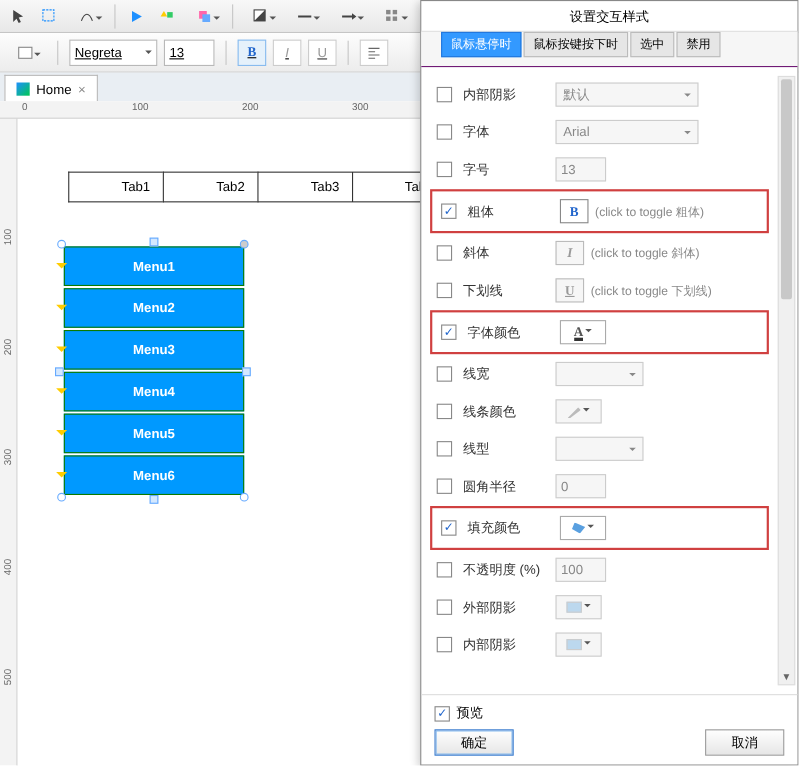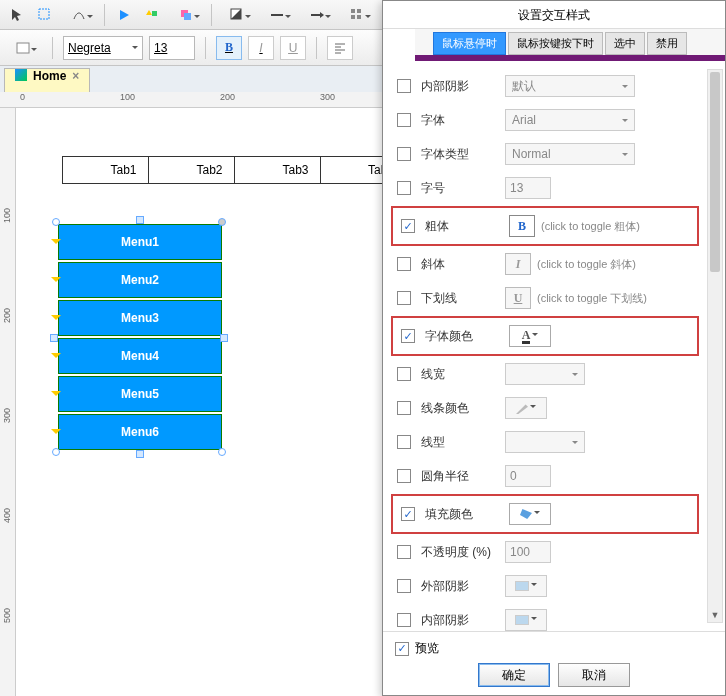--- a/index.html
+++ b/index.html
@@ -14,21 +14,21 @@
 .tbtn-dd { width: 38px; position: relative; }
 .tbtn-dd::after { content:""; position:absolute; right:4px; top:12px; border:3px solid transparent; border-top-color:#555; }
 
 .font-select { width: 80px; height: 24px; border: 1px solid #b8b8b8; background: #fff; padding: 0 4px; display: flex; align-items: center; justify-content: space-between; }
 .font-select .dd { width: 0; height: 0; border: 3px solid transparent; border-top-color: #555; margin-top: 3px; }
 .size-select { width: 46px; height: 24px; border: 1px solid #b8b8b8; background: #fff; display: flex; align-items: center; justify-content: space-between; padding: 0 4px; }
 .tog { width: 26px; height: 24px; border: 1px solid #ccc; background: #fff; display: flex; align-items: center; justify-content: center; }
 
 
 .doctab-bar { height: 26px; background: #e9eef3; display: flex; align-items: flex-end; padding-left: 4px; }
-.doctab { background: #fef9c3; border: 1px solid #b8b8b8; border-bottom: none; height: 24px; padding: 0 10px; display: flex; align-items: flex-start; gap: 6px; font-weight: bold; }
+.doctab { background: #ffffff; border: 1px solid #b8b8b8; border-bottom: none; height: 24px; padding: 0 10px; display: flex; align-items: center; gap: 6px; }
 .doctab .icon { width: 12px; height: 12px; background: linear-gradient(135deg,#1e90ff,#00c853); }
 .doctab .close { color: #888; cursor: pointer; }
 
 
 .workarea { position: relative; background: #fff; height: 604px; }
 .ruler-h { height: 16px; border-bottom: 1px solid #ccc; background: #f3f3f3; position: relative; }
 .ruler-h .tick { position: absolute; top: 0; font-size: 9px; color: #666; }
 .ruler-v { position: absolute; left: 0; top: 16px; width: 16px; height: 588px; border-right: 1px solid #ccc; background: #f3f3f3; }
 .ruler-v .tick { position: absolute; left: 2px; font-size: 9px; color: #666; writing-mode: vertical-rl; transform: rotate(180deg); }
 
@@ -43,21 +43,21 @@
 .handle { position: absolute; width: 8px; height: 8px; background: #fff; border: 1px solid #66aaff; border-radius: 50%; }
 .handle.sq { border-radius: 0; background:#d4e8ff; }
 .anchor-y { position:absolute; width:0; height:0; border:5px solid transparent; border-top-color:#ffcc00; }
 
 
 .dialog { position: absolute; top: 0; right: 0; width: 344px; height: 696px; background: #fff; border: 1px solid #888; box-shadow: -2px 2px 8px rgba(0,0,0,0.2); display: flex; flex-direction: column; }
 .dlg-title { height: 28px; display: flex; align-items: center; padding: 0 8px; gap: 6px; border-bottom: 1px solid #ddd; flex-direction: column; }
 .dlg-title .logo { width: 14px; height: 14px; background: linear-gradient(90deg,#ff00aa,#00ccaa); }
 .dlg-title .txt { flex: 1; }
 .dlg-title .close { font-size: 16px; cursor: pointer; color: #444; }
-.dlg-tabs { height: 32px; background: #f6f6f6; display: flex; align-items: flex-end; padding: 0 18px; gap: 2px; border-bottom: 6px solid #701a75; margin-left: 32px; }
+.dlg-tabs { height: 32px; background: #f6f6f6; display: flex; align-items: flex-start; padding: 0 18px; gap: 2px; border-bottom: 1px solid #701a75; }
 .dlg-tab { padding: 3px 8px; background: #e6e6e6; border: 1px solid #bbb; font-size: 11px; }
 .dlg-tab.active { background: #3399ff; color: #fff; border-color: #2277dd; }
 .dlg-body { flex:1; overflow: hidden; padding: 8px 8px 8px 8px; position: relative; }
 .dlg-scroll { position: absolute; right: 2px; top: 8px; bottom: 8px; width: 16px; background: #f0f0f0; border:1px solid #ddd; }
 .dlg-scroll .thumb { position:absolute; top:2px; left:2px; right:2px; height:200px; background:#c8c8c8; border-radius:2px;}
 .dlg-scroll .arrow { position:absolute; left:0; right:0; height:14px; display:flex; align-items:center; justify-content:center; font-size:9px; color:#666;}
 .dlg-scroll .arrow.up{ top:0;} .dlg-scroll .arrow.dn{ bottom:0;}
 .rows { margin-right: 18px; }
 .row { display: flex; align-items: center; height: 34px; padding-left: 6px; }
 .row .cb { width: 14px; height: 14px; border:1px solid #888; display:flex; align-items:center; justify-content:center; margin-right: 10px; background:#fff; }
@@ -69,21 +69,21 @@
 .ctl-num { width: 46px; height: 22px; border: 1px solid #ccc; background: #f6f6f6; color: #888; padding: 0 4px; display: flex; align-items: center; }
 .ctl-btn { width: 26px; height: 22px; border:1px solid #bbb; background:#f6f6f6; display:flex; align-items:center; justify-content:center; font-family: "Times New Roman", serif; font-weight:bold; color:#999; }
 .ctl-btn.on { background:#fff; border-color:#888; color:#2266cc; }
 .ctl-color { width: 42px; height: 22px; border:1px solid #aaa; background:#fff; display:flex; align-items:center; justify-content:center; gap:2px; }
 .ctl-color .swatch { width:14px; height:10px; border:1px solid #999; }
 .ctl-color .dd { width:0;height:0;border:3px solid transparent;border-top-color:#555; }
 .hint { color:#888; font-size:11px; }
 .hl { border: 2px solid #d04040; padding: 1px 2px; margin: 1px 0; }
 .dlg-footer { height: 64px; border-top: 1px solid #ddd; padding: 8px 12px; display:flex; flex-direction:column; }
 .dlg-footer .preview { display:flex; align-items:center; gap:6px; margin-bottom:auto;}
-.dlg-footer .btns { display:flex; justify-content:center; gap:8px; }
+.dlg-footer .btns { display:flex; justify-content:space-between; gap:8px; }
 .btn { width: 72px; height: 24px; border:1px solid #999; background:linear-gradient(#fefefe,#e6e6e6); display:flex; align-items:center; justify-content:center; cursor:pointer; }
 .btn.primary { border-color:#3377cc; box-shadow: inset 0 0 0 1px #88bbee; }
 </style>
 </head>
 <body>
 
 <div class="topbar">
   <div class="tbtn">
       <svg viewBox="0 0 16 16">
         <path fill="#444" d="M3 2l9 6-4 1 2 4-2 1-2-4-3 3z"></path>
@@ -275,30 +275,20 @@
               <span class="dd"></span>
             </div>
           </div>
       </div>
       <div class="row">
         <div class="cb"></div>
         <div class="lbl">字体</div>
         <div class="ctl">
             <div class="ctl-select">
               <span>Arial</span>
-              <span class="dd"></span>
-            </div>
-          </div>
-      </div>
-      <div class="row">
-        <div class="cb"></div>
-        <div class="lbl">字体类型</div>
-        <div class="ctl">
-            <div class="ctl-select">
-              <span>Normal</span>
               <span class="dd"></span>
             </div>
           </div>
       </div>
       <div class="row">
         <div class="cb"></div>
         <div class="lbl">字号</div>
         <div class="ctl">
             <div class="ctl-num">
               <span>13</span>

